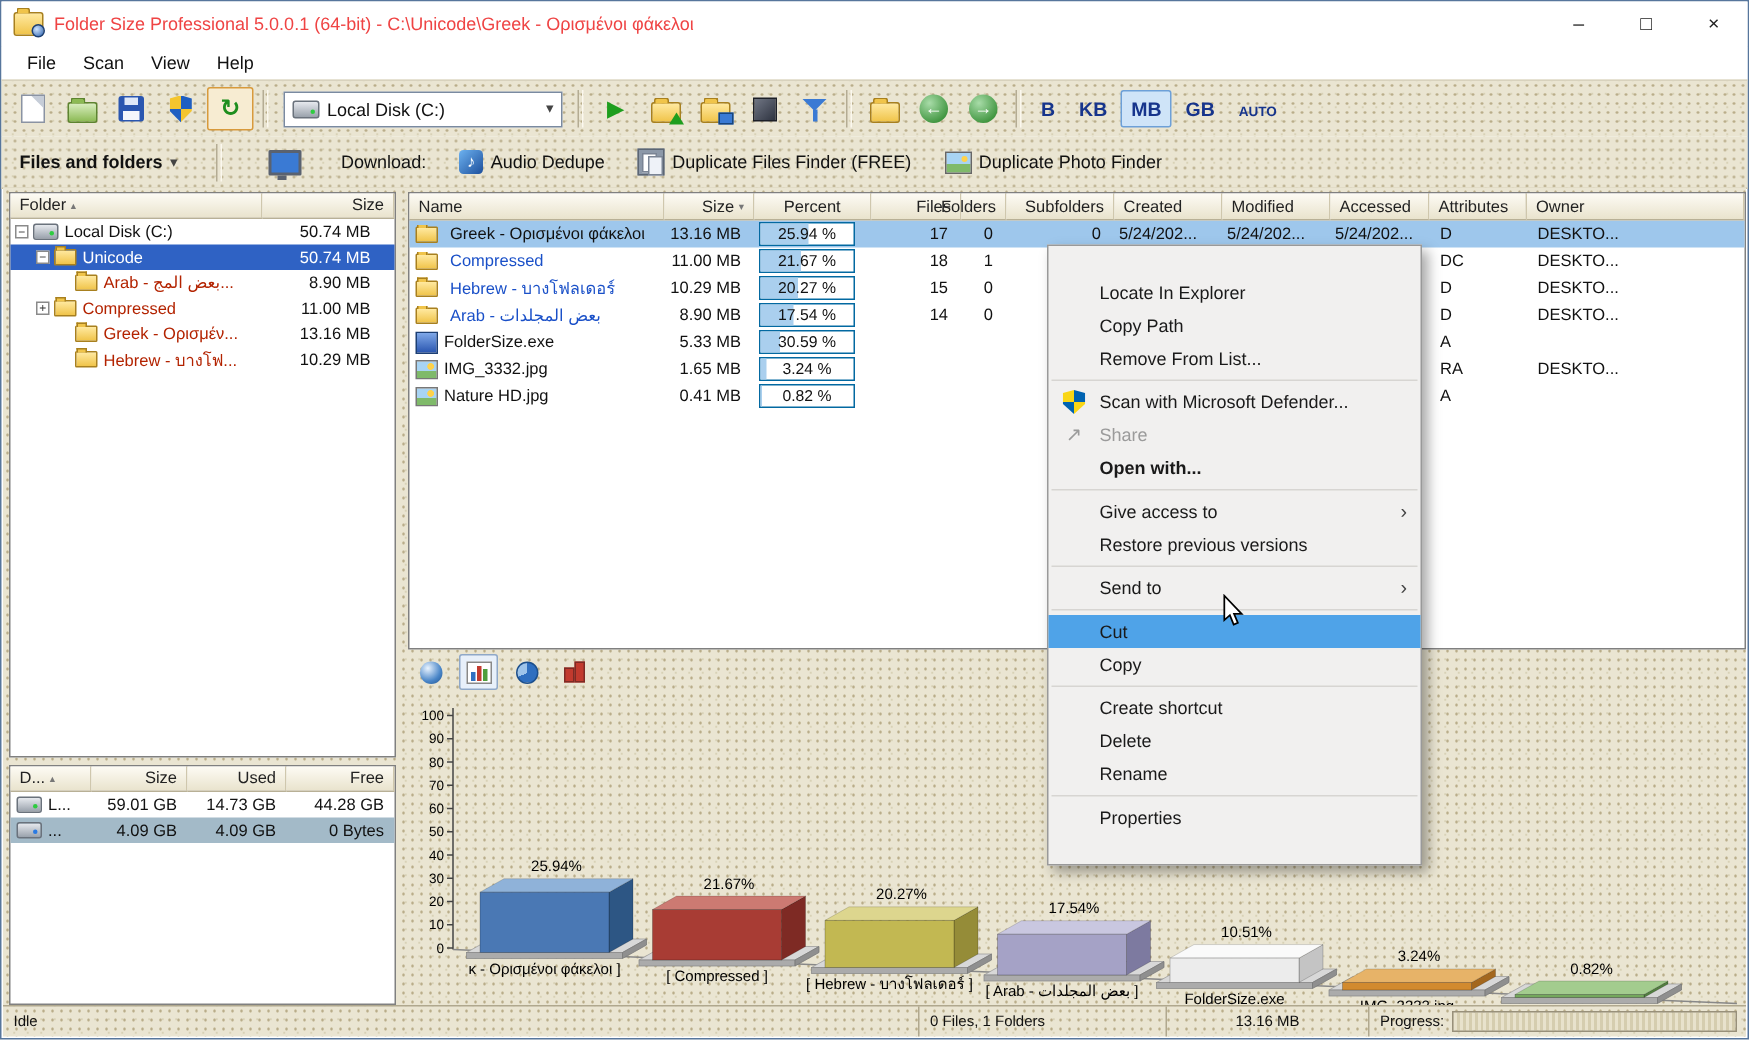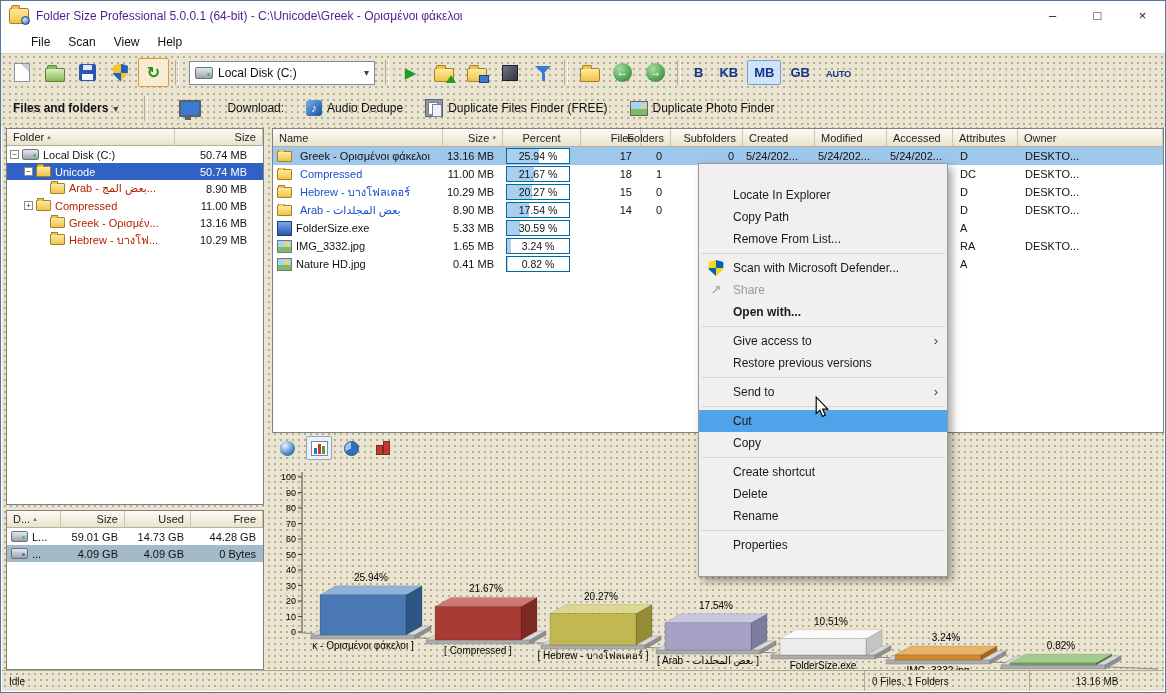--- a/index.html
+++ b/index.html
@@ -10,25 +10,25 @@
     radial-gradient(#d8d1b6 0.8px, transparent 1px);
     background-size:6px 6px,9px 9px;background-position:0 0,3px 4px;}
   
   .titlebar{height:30px;display:flex;align-items:center;background:#fff;}
   .appicon{width:18px;height:14px;margin:0 7px 0 8px;background:linear-gradient(#ffe9a0,#f0c44a);
     border:1px solid #a8801f;border-radius:2px;position:relative;}
   .appicon::before{content:"";position:absolute;top:-4px;left:1px;width:7px;height:3px;background:#f0c44a;
     border:1px solid #a8801f;border-bottom:none;border-radius:2px 2px 0 0;}
   .appicon::after{content:"";position:absolute;right:-2px;bottom:-2px;width:7px;height:7px;border-radius:50%;
     background:radial-gradient(circle at 35% 35%,#cfe4ff,#2c62ae);border:1px solid #1c3f74;}
-  .title{flex:1;font-size:12px;color:#4c1d95;white-space:nowrap;overflow:hidden;}
+  .title{flex:1;font-size:12px;color:#ef4444;white-space:nowrap;overflow:hidden;}
   .wbtns{display:flex;height:30px;}
   .wbtn{width:45px;text-align:center;line-height:30px;font-size:13px;color:#222;}
   
-  .menubar{height:22px;background:#fff;display:flex;align-items:center;padding-left:21px;}
+  .menubar{height:22px;background:#fff;display:flex;align-items:center;padding-left:8px;}
   .menubar span{padding:2px 9px;}
   
   .toolbar{height:37px;display:flex;align-items:center;padding:0 5px;gap:2px;border-top:1px solid #d8d2bd;}
   .tb{width:29px;height:27px;display:flex;align-items:center;justify-content:center;border:1px solid transparent;}
   .tb.pressed{border:1px solid #d89a3c;background:#f7ecd2;border-radius:2px;}
   .tbsep{width:2px;height:25px;border-left:1px solid #b4ac93;border-right:1px solid #fbf8ee;margin:0 4px;}
   .ic-page{width:14px;height:17px;background:#fff;border:1px solid #8a93a3;position:relative;}
   .ic-page::after{content:"";position:absolute;top:0;right:0;border:4px solid #c6cdd8;border-left-color:transparent;border-bottom-color:transparent;}
   .fol{width:18px;height:12px;background:linear-gradient(#ffe9a0,#f0c44a);border:1px solid #a8801f;border-radius:2px;position:relative;margin-top:4px;}
   .fol::before{content:"";position:absolute;top:-4px;left:1px;width:8px;height:3px;background:#f0c44a;border:1px solid #a8801f;border-bottom:none;border-radius:2px 2px 0 0;}
@@ -658,20 +658,24 @@
           <text x="789" y="187" text-anchor="middle" font-size="10" fill="#000">0.82%</text>
           <text x="781" y="217" text-anchor="middle" font-size="10" fill="#000">Others</text>
         </svg>
     </div>
   </div>
 
   <div class="statusbar speckle">
     <div class="ssec s1">Idle</div>
     <div class="ssec s2">0 Files, 1 Folders</div>
     <div class="ssec s3">13.16 MB</div>
+    <div class="ssec s4">
+      <span>Progress:</span>
+      <div class="pbar"></div>
+    </div>
   </div>
 
   <div class="ctx">
     <div class="mi">Locate In Explorer</div>
     <div class="mi">Copy Path</div>
     <div class="mi">Remove From List...</div>
     <div class="msep"></div>
     <div class="mi"><span class="mic defender"></span><span>Scan with Microsoft Defender...</span></div>
     <div class="mi dis"><span class="mic share">↗</span><span>Share</span></div>
     <div class="mi bold">Open with...</div>

